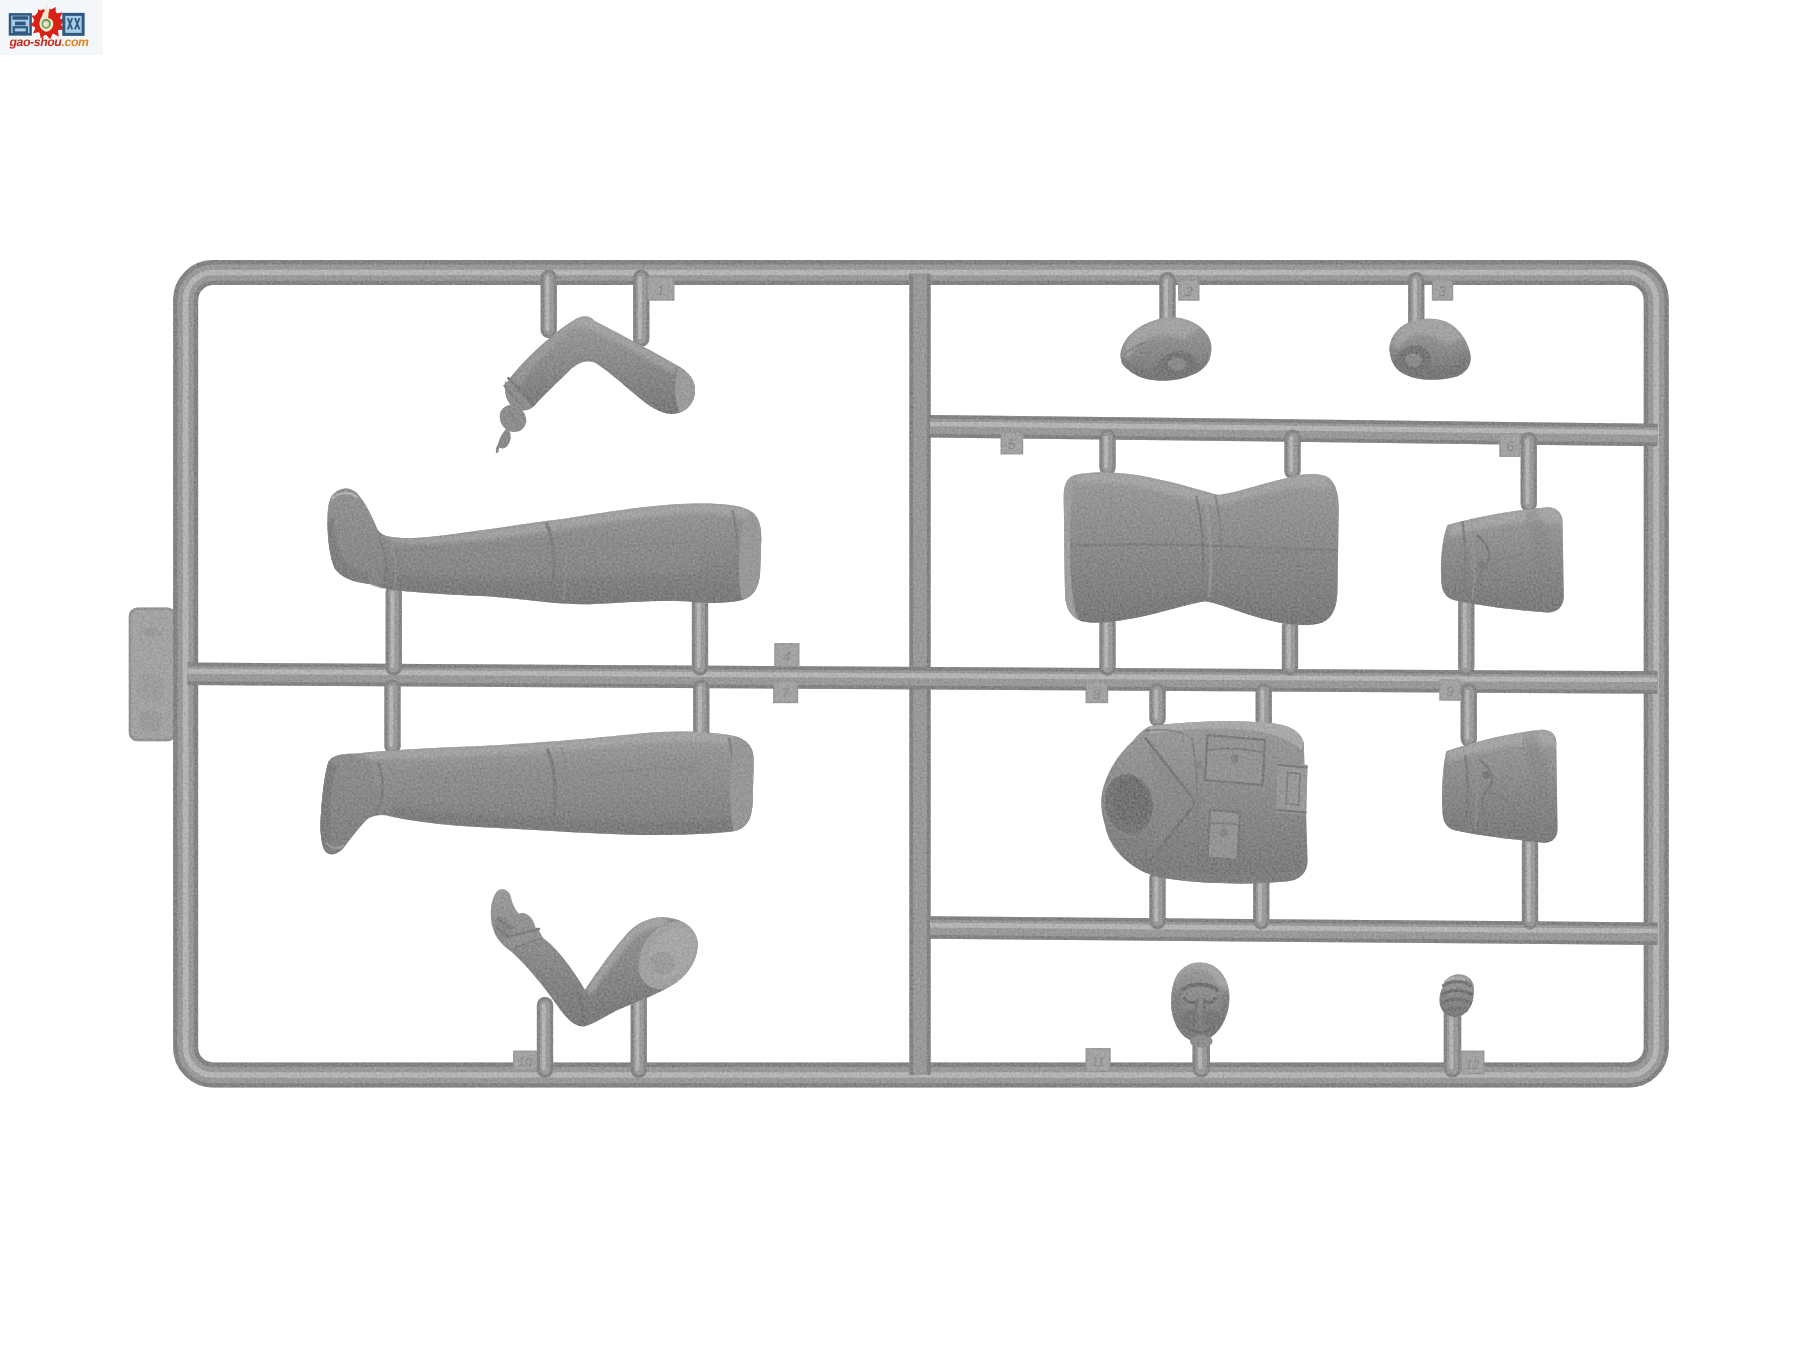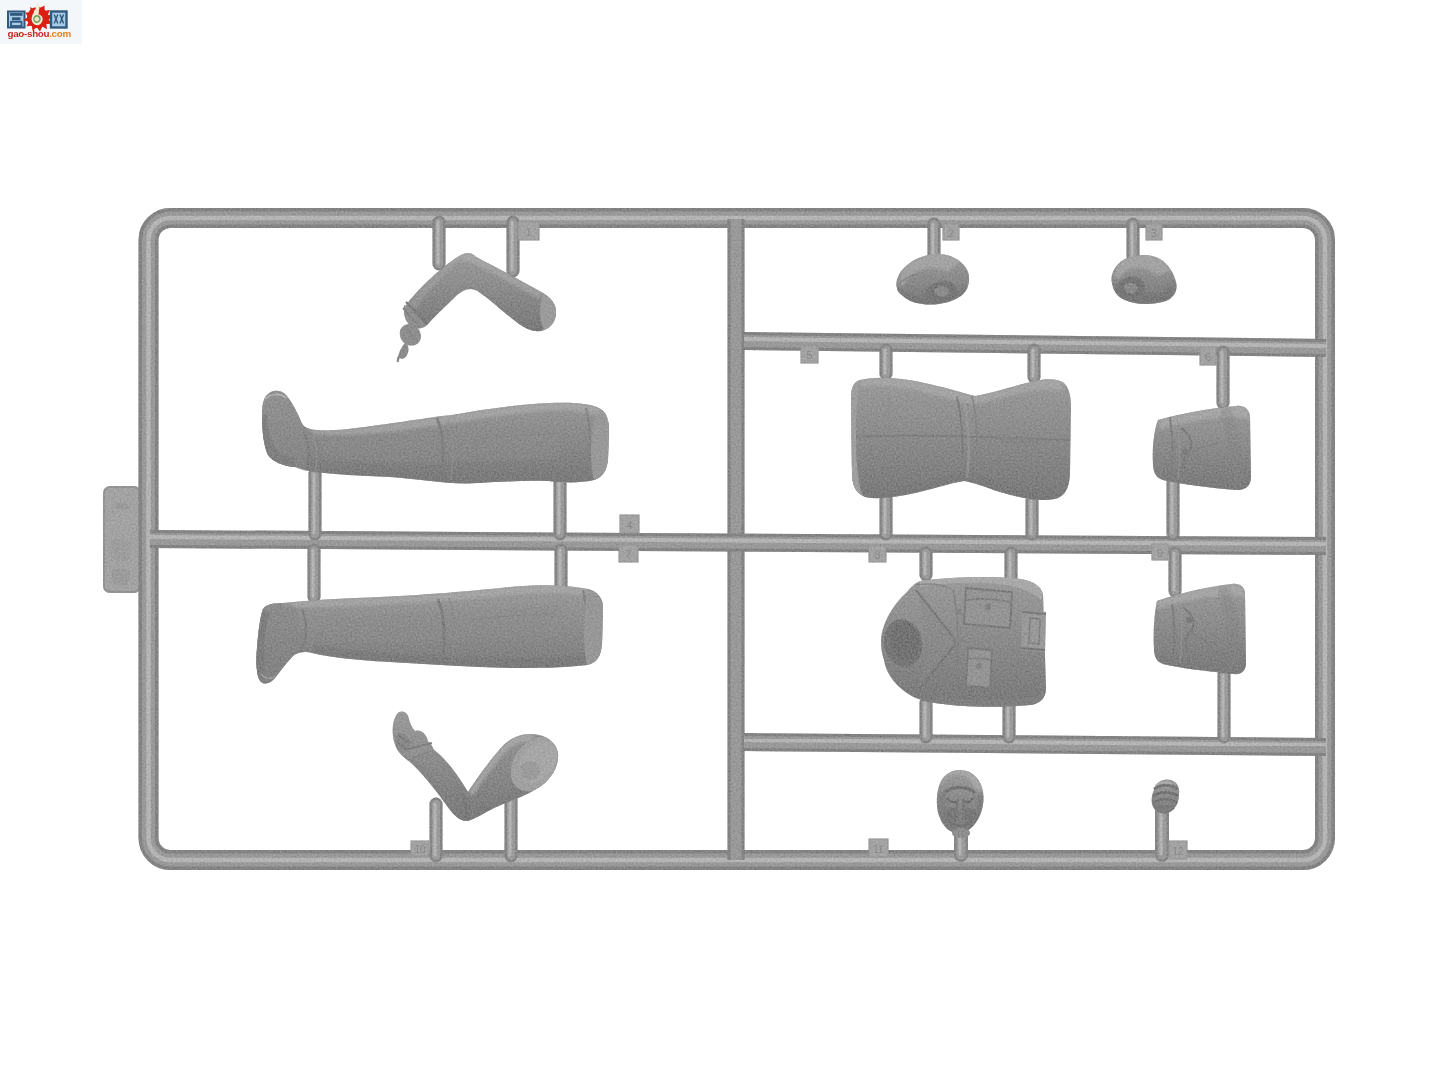--- a/index.html
+++ b/index.html
@@ -1,17 +1,17 @@
 <!DOCTYPE html>
 <html><head>
 <meta charset="utf-8">
 <style>
 html,body{margin:0;padding:0;background:#ffffff;}
 #stage{position:relative;width:1440px;height:916px;background:#ffffff;overflow:hidden;
-font-family:"Liberation Sans", sans-serif;}
+font-family:"Liberation Sans", sans-serif;font-style:italic;}
 </style>
 </head>
 <body>
 <div id="stage">
 <svg width="1440" height="1080" viewBox="0 0 1440 1080" xmlns="http://www.w3.org/2000/svg">
 <defs>
   <linearGradient id="tubeH" x1="0" y1="0" x2="0" y2="1">
     <stop offset="0" stop-color="#7e7e7e"></stop>
     <stop offset="0.3" stop-color="#b5b5b5"></stop>
     <stop offset="0.55" stop-color="#a6a6a6"></stop>

